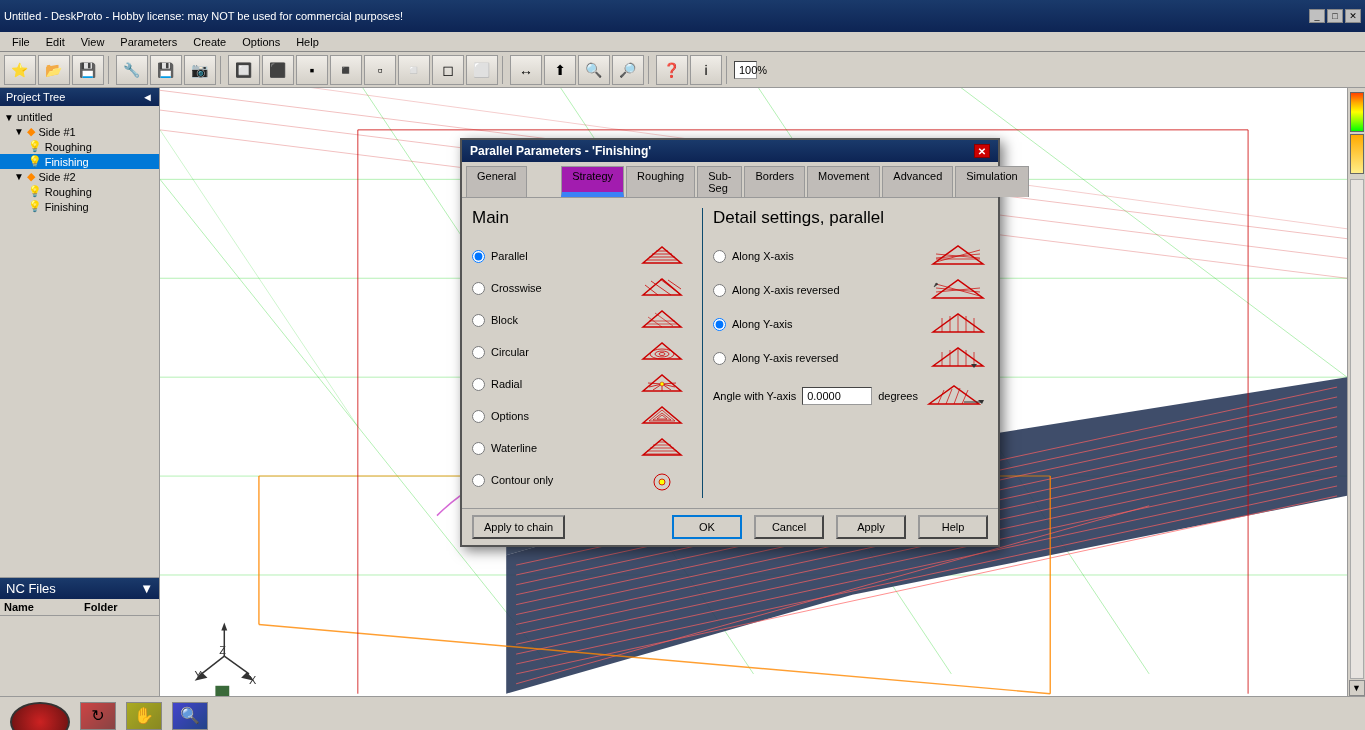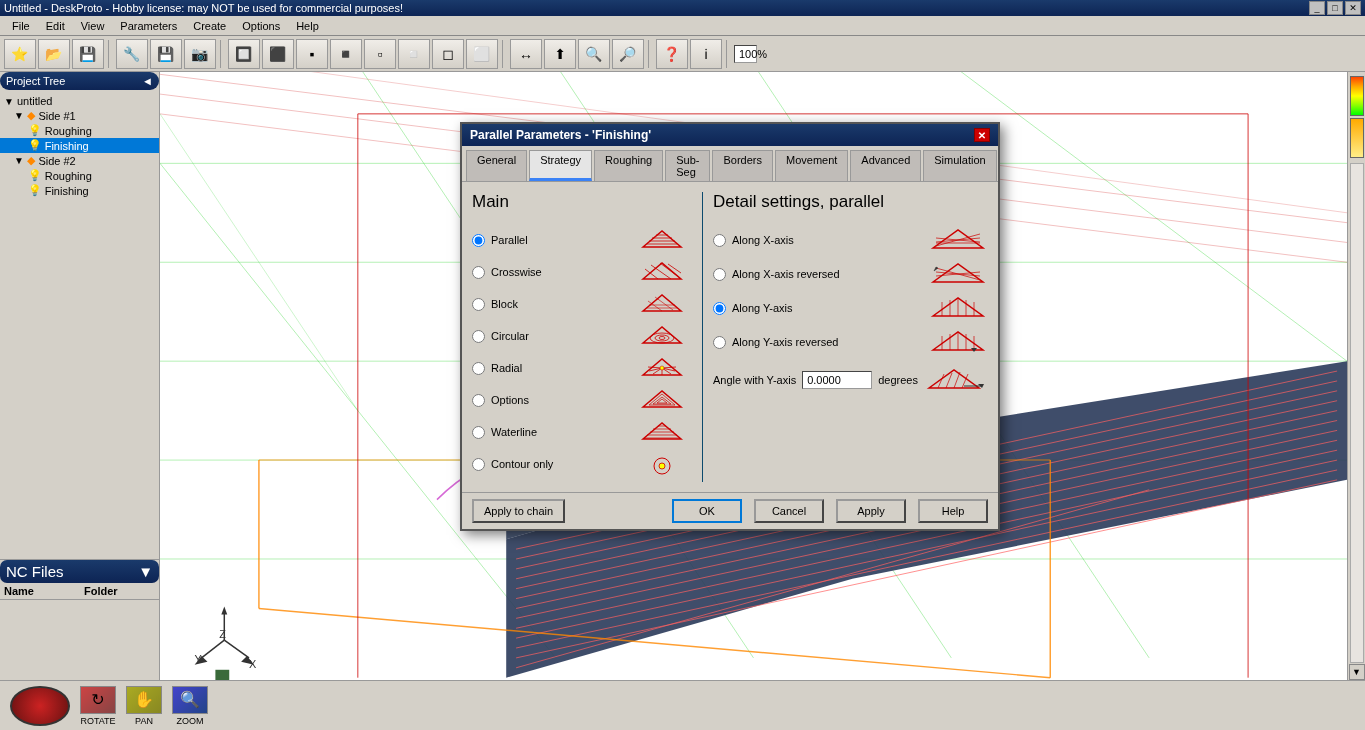--- a/index.html
+++ b/index.html
@@ -2,21 +2,21 @@
 <html><head>
   <meta charset="utf-8">
   <style>
     * { box-sizing: border-box; margin: 0; padding: 0; }
     body { font-family: 'Segoe UI', Tahoma, Geneva, Verdana, sans-serif; font-size: 11px; background: #d4d0c8; overflow: hidden; width: 1365px; height: 730px; }
 
     
     #title-bar {
       background: linear-gradient(to bottom, #1a3a6b, #0d2454);
       color: #fff;
-      height: 16px;
+      height: 32px;
       display: flex;
       align-items: center;
       justify-content: space-between;
       padding: 0 4px;
       font-size: 11px;
     }
     #title-bar-controls { display: flex; gap: 2px; }
     #title-bar-controls button {
       width: 16px; height: 14px; font-size: 9px; border: 1px solid #888;
       background: #c0c0c0; cursor: pointer; padding: 0; line-height: 1;
@@ -70,21 +70,20 @@
       flex-direction: column;
     }
     #project-tree-header {
       background: linear-gradient(to bottom, #1a3a6b, #0d2454);
       color: white;
       padding: 3px 6px;
       font-size: 11px;
       display: flex;
       align-items: center;
       justify-content: space-between;
-      border-radius: 9px;
     }
     #project-tree-header span { cursor: pointer; }
     #tree-content { flex: 1; padding: 4px 0; overflow: auto; }
     .tree-item {
       display: flex; align-items: center;
       padding: 1px 4px;
       cursor: pointer;
       white-space: nowrap;
     }
     .tree-item.selected { background: #0078d7; color: white; }
@@ -93,25 +92,24 @@
     .tree-icon { margin-right: 3px; font-size: 10px; }
 
     
     #nc-files-panel {
       border-top: 1px solid #999;
     }
     #nc-files-header {
       background: linear-gradient(to bottom, #1a3a6b, #0d2454);
       color: white;
       padding: 3px 6px;
-      font-size: 15px;
+      font-size: 13px;
       display: flex;
       align-items: center;
       justify-content: space-between;
-      border-radius: 7px;
     }
     #nc-files-cols {
       display: flex;
       background: #d4d0c8;
       border-bottom: 1px solid #999;
       padding: 2px 4px;
     }
     #nc-files-cols span { font-weight: bold; font-size: 11px; }
     #nc-files-cols .col-name { width: 80px; }
     #nc-files-cols .col-folder { flex: 1; }
@@ -212,23 +210,24 @@
     .dialog-tab {
       padding: 3px 10px;
       border: 1px solid #999;
       border-bottom: none;
       background: #c0bcb8;
       cursor: pointer;
       font-size: 11px;
       margin-right: 2px;
     }
     .dialog-tab.active {
-      background: #e5e5e5;
-      border-bottom: 3px solid #3b82f6;
+      background: #a21caf;
+      border-bottom: 5px solid #3b82f6;
       z-index: 1;
+      margin-left: 32px;
     }
 
     
     #dialog-content {
       padding: 10px;
       display: flex;
       gap: 10px;
     }
 
     

